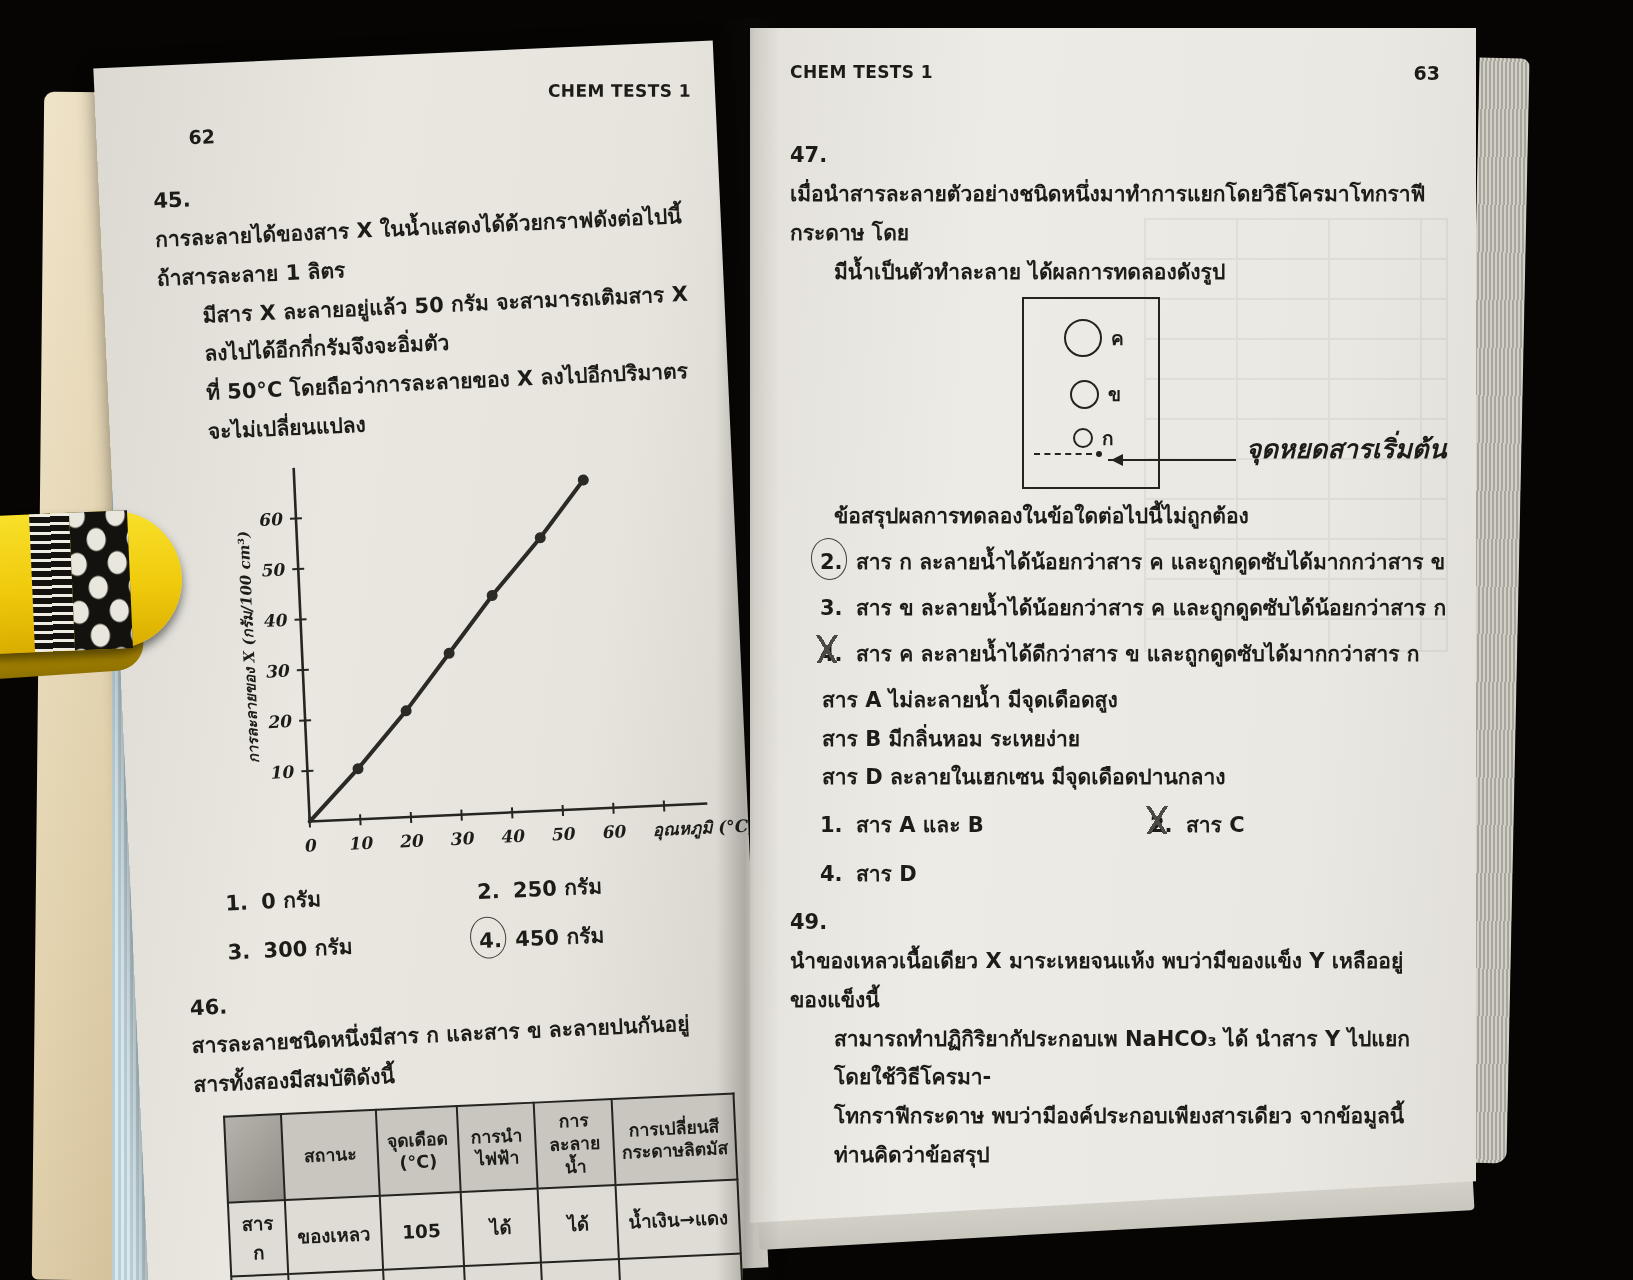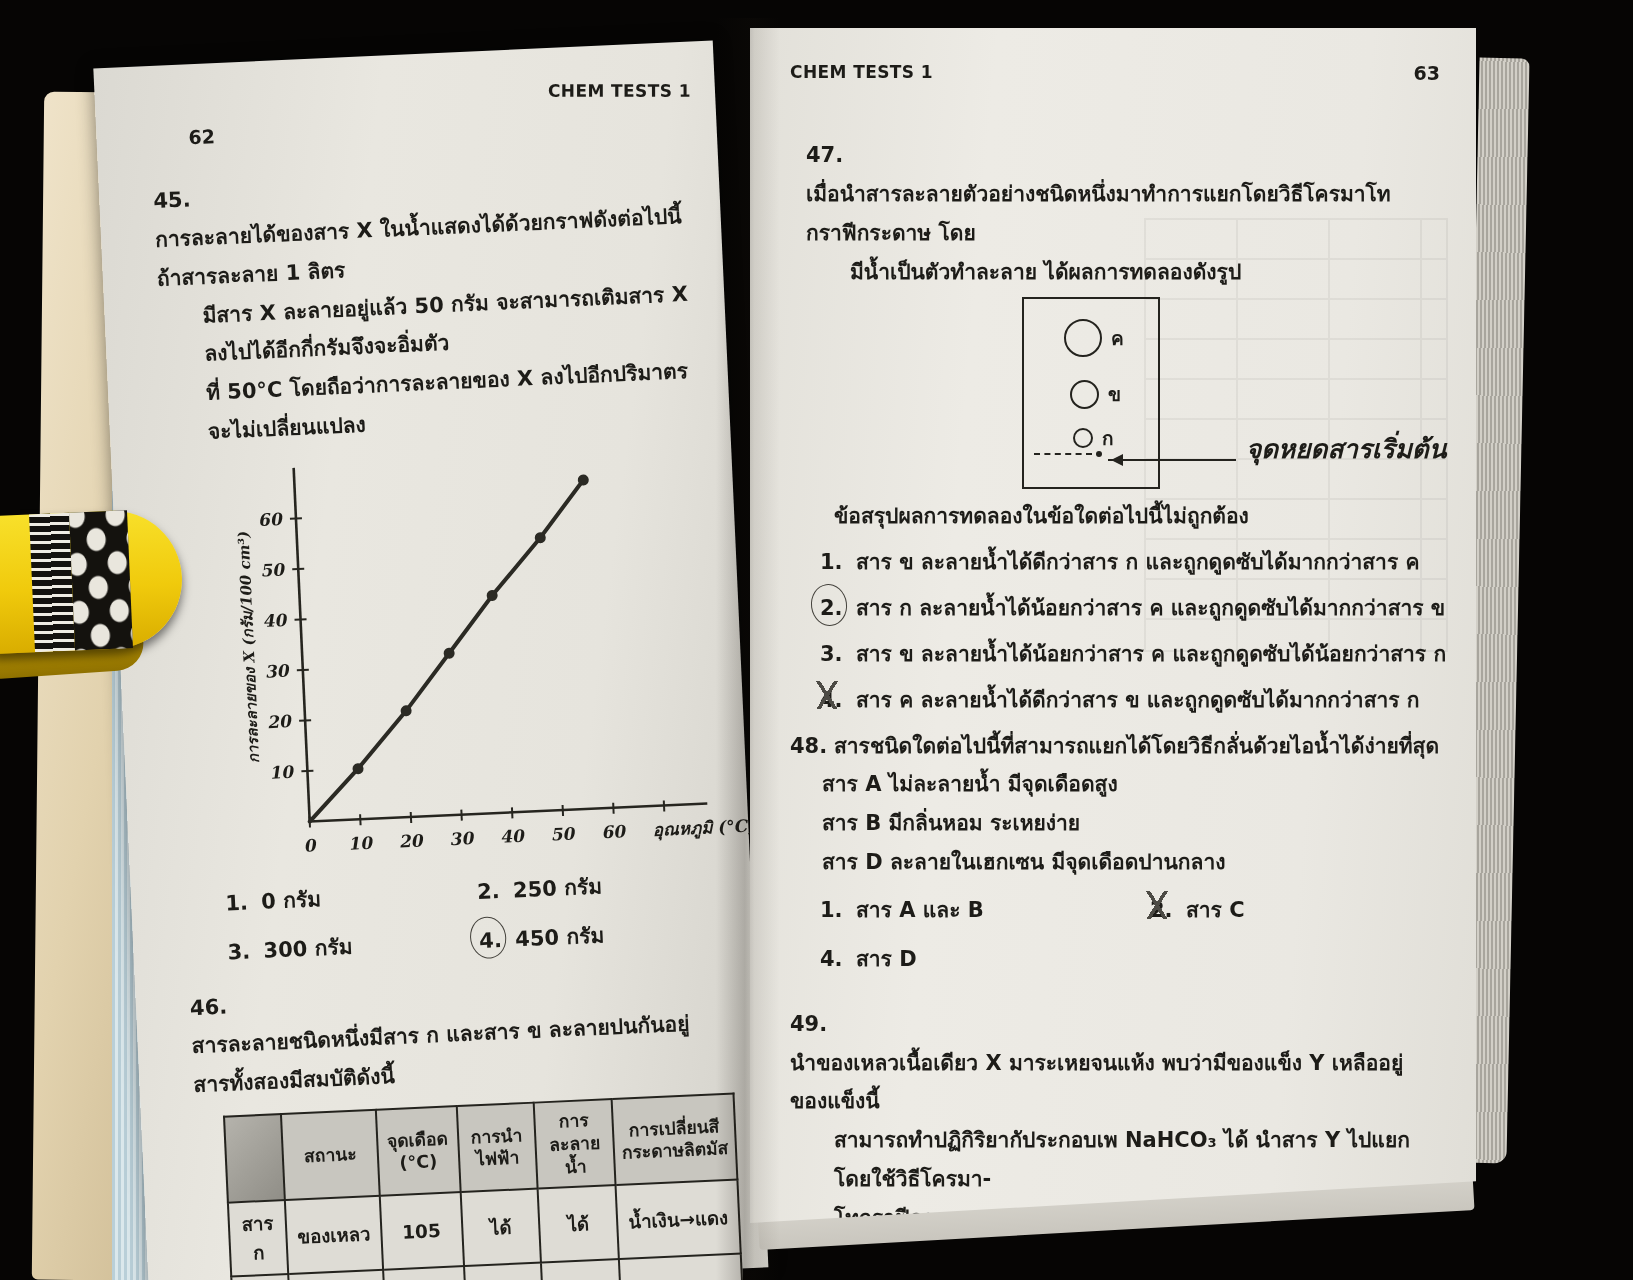--- a/index.html
+++ b/index.html
@@ -73,21 +73,21 @@
   table.props th,table.props td{border:2px solid #24231e;text-align:center;font-weight:600;}
   table.props th{background:#c8c6bf;font-size:17.5px;font-weight:700;padding:8px 6px;line-height:1.3;}
   table.props th.corner{background:linear-gradient(135deg,#b5b3ac,#908e87);width:72px;}
   table.props td{font-size:18.5px;padding:7px 8px;}
   th.c-state{width:92px;}th.c-bp{width:90px;}th.c-cond{width:108px;}th.c-sol{width:112px;}th.c-litmus{width:124px;}
   td.rowhead{font-weight:700;}
 
   
   .rp-inner{position:relative;padding:34px 36px 0 40px;}
   .rp-head{display:flex;justify-content:space-between;align-items:flex-start;}
-  .q47-block{margin-top:52px;margin-left:16px;}
+  .q47-block{margin-top:52px;}
   .indent{padding-left:44px;}
   .opt-list{padding-left:30px;}
   .opt-list .opt{margin:7px 0;}
   .subst{padding-left:32px;white-space:nowrap;}
   .q48-opts{grid-template-columns:330px 1fr;margin:4px 0 0 30px;}
 
   
   .chrom-wrap{position:relative;width:380px;height:196px;margin:6px 0 4px 232px;}
   .chrom-box{position:absolute;left:0;top:0;width:134px;height:188px;border:2.5px solid #24231e;}
   .spot{position:absolute;display:flex;align-items:center;gap:9px;}
@@ -254,38 +254,36 @@
           <div class="start-dash"></div>
           <div class="start-dot"></div>
         </div>
         <div class="arrow"></div>
         <div class="start-caption">จุดหยดสารเริ่มต้น</div>
       </div>
 
       <div class="prompt indent">ข้อสรุปผลการทดลองในข้อใดต่อไปนี้ไม่ถูกต้อง</div>
 
       <div class="opt-list">
-        <div class="opt"><span class="optnum">1.</span><span class="optlabel">สาร ข ละลายน้ำได้ดีกว่าสาร ก และถูกดูดซับได้มากกว่าสาร ค</span></div>
         <div class="opt"><span class="optnum mark-circle">2.</span><span class="optlabel">สาร ก ละลายน้ำได้น้อยกว่าสาร ค และถูกดูดซับได้มากกว่าสาร ข</span></div>
         <div class="opt"><span class="optnum">3.</span><span class="optlabel">สาร ข ละลายน้ำได้น้อยกว่าสาร ค และถูกดูดซับได้น้อยกว่าสาร ก</span></div>
         <div class="opt"><span class="optnum mark-cross">4.</span><span class="optlabel">สาร ค ละลายน้ำได้ดีกว่าสาร ข และถูกดูดซับได้มากกว่าสาร ก</span></div>
       </div>
 
-      <div class="qline" style="margin-top:6px;"><span class="qnum">48.</span><span class="qbody">สารชนิดใดต่อไปนี้ที่สามารถแยกได้โดยวิธีกลั่นด้วยไอน้ำได้ง่ายที่สุด</span></div>
       <div class="subst">สาร A ไม่ละลายน้ำ มีจุดเดือดสูง</div>
       <div class="subst">สาร B มีกลิ่นหอม ระเหยง่าย</div>
       <div class="subst">สาร D ละลายในเฮกเซน มีจุดเดือดปานกลาง</div>
 
       <div class="optgrid q48-opts">
         <div class="opt"><span class="optnum">1.</span><span class="optlabel">สาร A และ B</span></div>
         <div class="opt"><span class="optnum mark-cross">2.</span><span class="optlabel">สาร C</span></div>
         <div class="opt"><span class="optnum">4.</span><span class="optlabel">สาร D</span></div>
       </div>
 
-      <div class="qline" style="margin-top:21px;"><span class="qnum">49.</span><span class="qbody">นำของเหลวเนื้อเดียว X มาระเหยจนแห้ง พบว่ามีของแข็ง Y เหลืออยู่ ของแข็งนี้</span></div>
+      <div class="qline" style="margin-top:4px;"><span class="qnum">49.</span><span class="qbody">นำของเหลวเนื้อเดียว X มาระเหยจนแห้ง พบว่ามีของแข็ง Y เหลืออยู่ ของแข็งนี้</span></div>
       <div class="qline indent">สามารถทำปฏิกิริยากัประกอบเพ NaHCO₃ ได้ นำสาร Y ไปแยกโดยใช้วิธีโครมา-</div>
       <div class="qline indent">โทกราฟีกระดาษ พบว่ามีองค์ประกอบเพียงสารเดียว จากข้อมูลนี้ท่านคิดว่าข้อสรุป</div>
 
     </div>
   </div>
 
   <div class="spine-shadow"></div>
   <div class="clip-shadow"></div>
   <div class="clip">
     <div class="clip-band">

